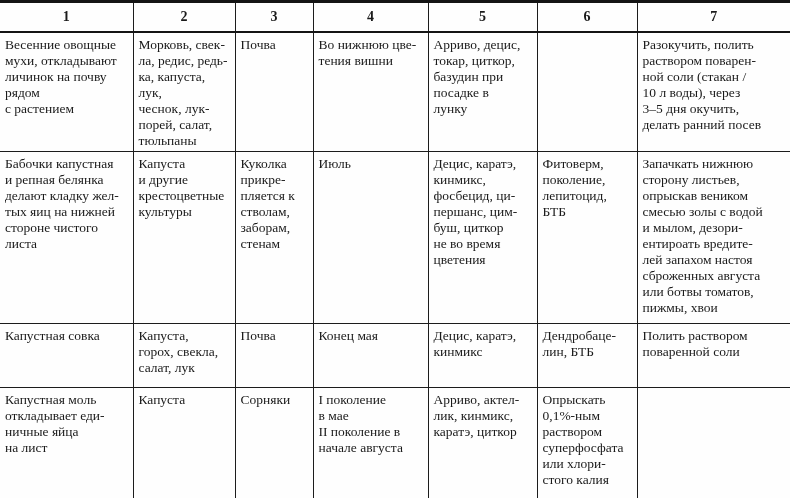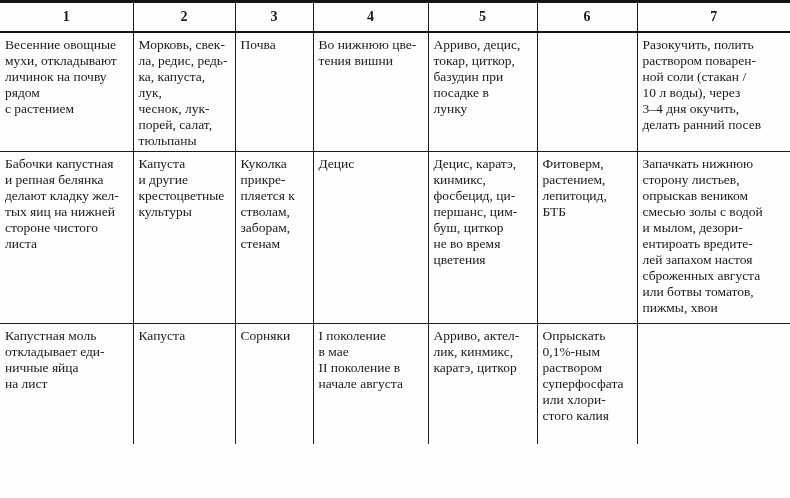--- a/index.html
+++ b/index.html
@@ -102,62 +102,76 @@
         <td>Арриво, децис,
 токар, циткор,
 базудин при
 посадке в
 лунку</td>
         <td></td>
         <td>Разокучить, полить
 раствором поварен-
 ной соли (стакан /
 10 л воды), через
-3–4 дня окучить,
+3–5 дня окучить,
 делать ранний посев</td>
       </tr>
       <tr class="r2">
         <td>Бабочки капустная
 и репная белянка
 делают кладку жел-
 тых яиц на нижней
 стороне чистого
 листа</td>
         <td>Капуста
 и другие
 крестоцветные
 культуры</td>
         <td>Куколка
 прикре-
 пляется к
 стволам,
 заборам,
 стенам</td>
-        <td>Децис</td>
+        <td>Июль</td>
         <td>Децис, каратэ,
 кинмикс,
 фосбецид, ци-
 першанс, цим-
 буш, циткор
 не во время
 цветения</td>
         <td>Фитоверм,
-растением,
+поколение,
 лепитоцид,
 БТБ</td>
         <td>Запачкать нижнюю
 сторону листьев,
 опрыскав веником
 смесью золы с водой
 и мылом, дезори-
 ентироать вредите-
 лей запахом настоя
 сброженных августа
 или ботвы томатов,
 пижмы, хвои</td>
+      </tr>
+      <tr class="r3">
+        <td>Капустная совка</td>
+        <td>Капуста,
+горох, свекла,
+салат, лук</td>
+        <td>Почва</td>
+        <td>Конец мая</td>
+        <td>Децис, каратэ,
+кинмикс</td>
+        <td>Дендробаце-
+лин, БТБ</td>
+        <td>Полить раствором
+поваренной соли</td>
       </tr>
       <tr class="r4">
         <td>Капустная моль
 откладывает еди-
 ничные яйца
 на лист</td>
         <td>Капуста</td>
         <td>Сорняки</td>
         <td>I поколение
 в мае

